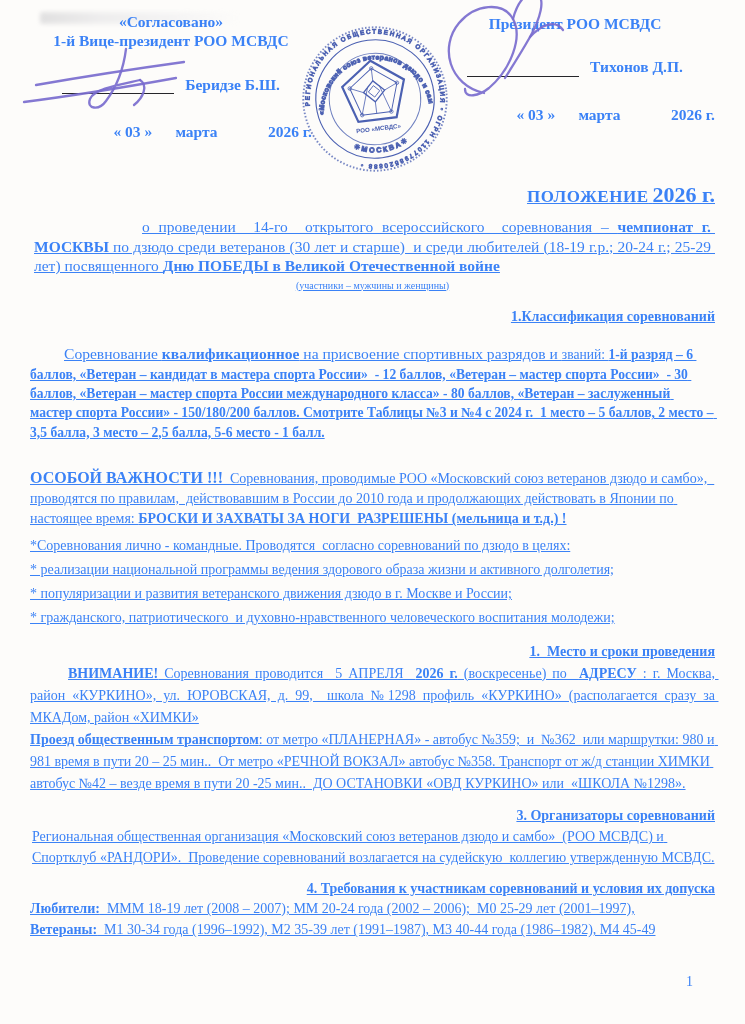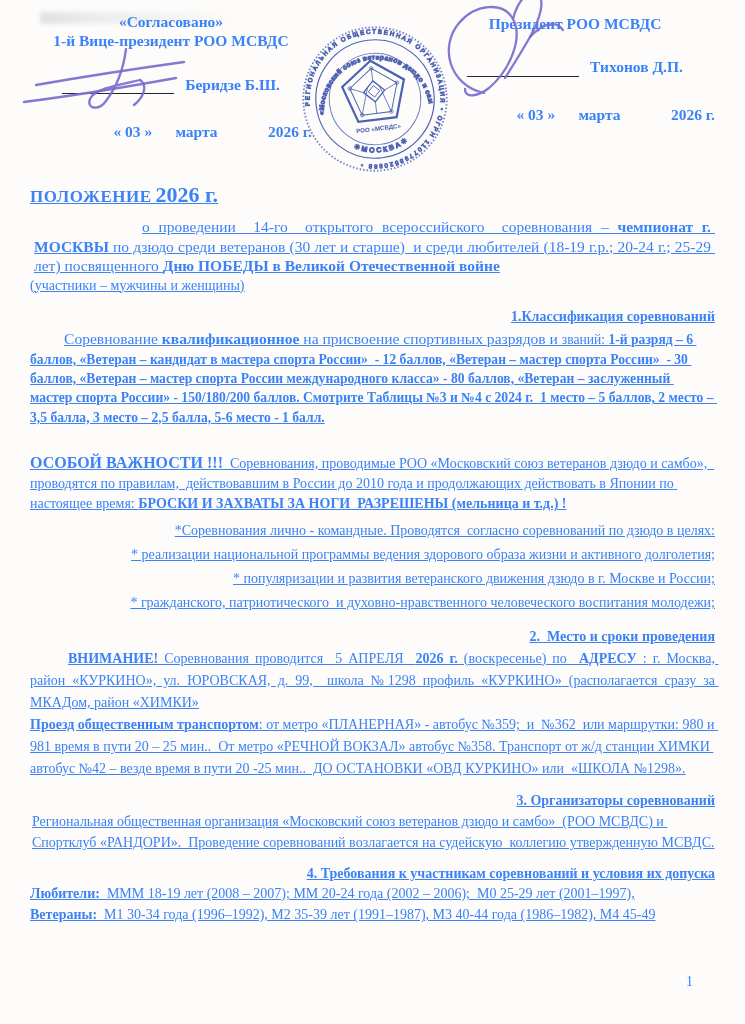--- a/index.html
+++ b/index.html
@@ -24,35 +24,35 @@
   .col-right .date-row{padding-left:10px;}
   .sig-svg{position:absolute;pointer-events:none;}
   .sig-svg.left{left:-24px;top:-52px;}
   .sig-svg.right{left:-26px;top:-72px;}
   .sig-stroke{fill:none;stroke:#7a6cce;stroke-width:2.3;stroke-linecap:round;opacity:.92;}
   
   .stamp{position:absolute;left:268px;top:16px;width:154px;height:154px;transform:rotate(-7deg);opacity:.93;}
   .stamp *{fill:none;stroke:#3f56ad;}
   .stamp text{stroke:none;fill:#3b52ab;font-family:"Liberation Sans","DejaVu Sans",sans-serif;}
   
-  .doc-title{margin-top:22px;text-align:left;font-weight:bold;text-decoration:underline;line-height:30px;}
+  .doc-title{margin-top:22px;text-align:right;font-weight:bold;text-decoration:underline;line-height:30px;}
   .doc-title .t-word{font-size:17px;letter-spacing:.5px;}
   .doc-title .t-year{font-size:22px;}
   
   .intro{margin:5px 4px 0 4px;font-size:15.5px;line-height:19.5px;text-align:justify;
          text-indent:108px;text-decoration:underline;white-space:pre-wrap;}
-  .intro-sub{text-align:left;font-size:14px;line-height:20px;text-decoration:underline;}
+  .intro-sub{text-align:center;font-size:10px;line-height:20px;text-decoration:underline;}
   
   .sec-heading{margin-top:12px;text-align:right;font-weight:bold;font-size:14px;line-height:18px;white-space:pre-wrap;}
   .para{font-size:13.6px;line-height:1.44;text-align:left;white-space:pre-wrap;}
   .para.justify{text-align:justify;}
-  .s1-para{margin-top:2px;text-indent:34px;line-height:1.42;}
+  .s1-para{margin-top:17px;text-indent:34px;line-height:1.42;}
   .important{margin-top:24px;font-size:14px;line-height:1.45;}
   .goals{margin-top:4px;}
-  .goals .para{line-height:1.73;font-size:14px;text-align:right;}
+  .goals .para{line-height:1.73;font-size:14px;}
   .s2-para1{margin-top:2px;font-size:14px;line-height:1.58;text-indent:38px;}
   .s2-para2{font-size:14px;line-height:1.58;}
   .s3-para{margin-top:1px;font-size:14px;line-height:1.5;padding-left:2px;}
   .s4-sub{margin-top:2px;font-style:italic;font-size:15.5px;line-height:20px;padding-left:62px;}
   .s4-line{font-size:14px;line-height:1.52;}
   .b{font-weight:bold;}
   .big{font-size:1.145em;}
   .page-number{position:absolute;right:52px;bottom:34px;font-size:14px;}
 </style>
 </head>
@@ -140,21 +140,21 @@
 
   <div class="para important"><span class="b big">ОСОБОЙ ВАЖНОСТИ !!!</span><span>  Соревнования, проводимые РОО «Московский союз ветеранов дзюдо и самбо»,  проводятся по правилам,  действовавшим в России до 2010 года и продолжающих действовать в Японии по настоящее время: </span><span class="b">БРОСКИ И ЗАХВАТЫ ЗА НОГИ  РАЗРЕШЕНЫ (мельница и т.д.) !</span></div>
 
   <div class="goals">
     <div class="para">*Соревнования лично - командные. Проводятся  согласно соревнований по дзюдо в целях:</div>
     <div class="para">* реализации национальной программы ведения здорового образа жизни и активного долголетия;</div>
     <div class="para">* популяризации и развития ветеранского движения дзюдо в г. Москве и России;</div>
     <div class="para">* гражданского, патриотического  и духовно-нравственного человеческого воспитания молодежи;</div>
   </div>
 
-  <div class="sec-heading">2.  Место и сроки проведения</div>
+  <div class="sec-heading">1.  Место и сроки проведения</div>
   <div class="para justify s2-para1"><span class="b">ВНИМАНИЕ!</span><span> Соревнования проводится  5 АПРЕЛЯ  </span><span class="b">2026 г.</span><span> (воскресенье) по  </span><span class="b">АДРЕСУ</span><span> : г. Москва, район «КУРКИНО», ул. ЮРОВСКАЯ, д. 99,  школа №1298 профиль «КУРКИНО» (располагается сразу за МКАДом, район «ХИМКИ»</span></div>
   <div class="para s2-para2"><span class="b">Проезд общественным транспортом</span><span>: от метро «ПЛАНЕРНАЯ» - автобус №359;  и  №362  или маршрутки: 980 и 981 время в пути 20 – 25 мин..  От метро «РЕЧНОЙ ВОКЗАЛ» автобус №358. Транспорт от ж/д станции ХИМКИ автобус №42 – везде время в пути 20 -25 мин..  ДО ОСТАНОВКИ «ОВД КУРКИНО» или  «ШКОЛА №1298».</span></div>
 
   <div class="sec-heading">3. Организаторы соревнований</div>
   <div class="para s3-para">Региональная общественная организация «Московский союз ветеранов дзюдо и самбо»  (РОО МСВДС) и Спортклуб «РАНДОРИ».  Проведение соревнований возлагается на судейскую  коллегию утвержденную МСВДС.</div>
 
   <div class="sec-heading">4. Требования к участникам соревнований и условия их допуска</div>
   <div class="para s4-line"><span class="b">Любители:</span><span>  МММ 18-19 лет (2008 – 2007); ММ 20-24 года (2002 – 2006);  М0 25-29 лет (2001–1997),</span></div>
   <div class="para s4-line"><span class="b">Ветераны:</span><span>  М1 30-34 года (1996–1992), М2 35-39 лет (1991–1987), М3 40-44 года (1986–1982), М4 45-49</span></div>
 

